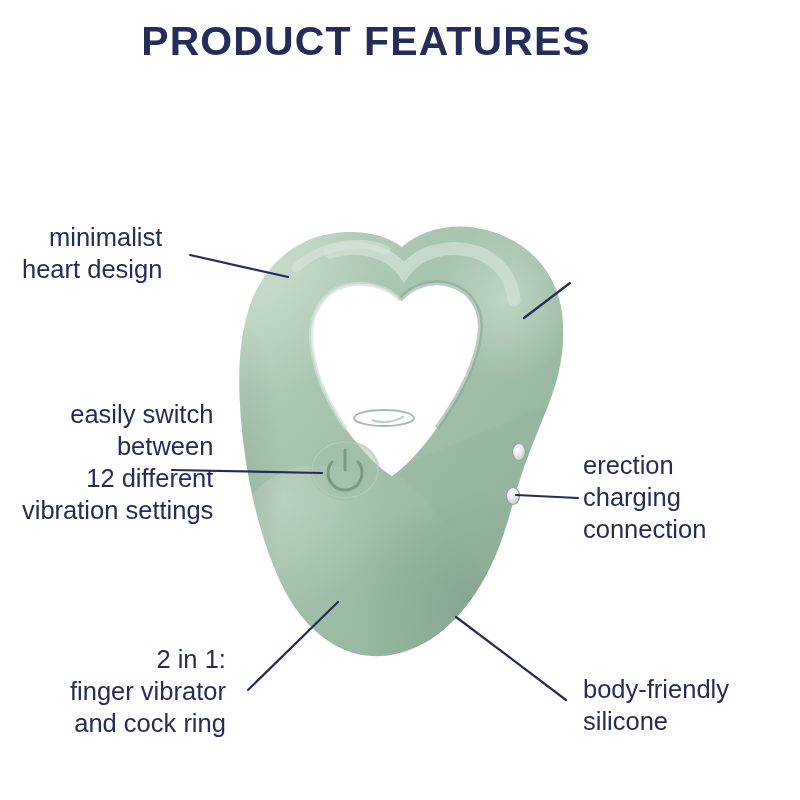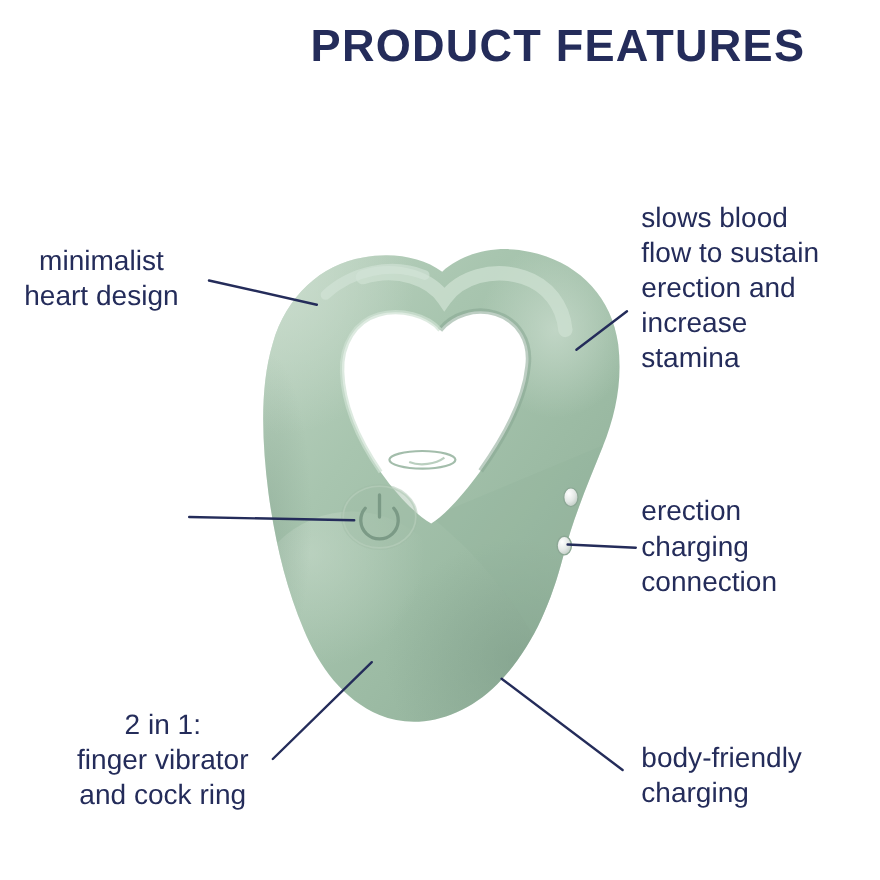--- a/index.html
+++ b/index.html
@@ -22,38 +22,38 @@
     width: 800px;
     height: 800px;
     background: #ffffff;
   }
   
   #page-title {
     position: absolute;
     left: 0;
     top: 18px;
     width: 732px;
-    text-align: right;
+    text-align: center;
     font-size: 41px;
     font-weight: bold;
     letter-spacing: 1.1px;
     color: #242c5a;
     font-family: "Liberation Sans", sans-serif;
   }
   
   .callout {
     position: absolute;
     font-size: 25.5px;
     line-height: 32px;
     color: #242c5a;
     font-family: "Liberation Sans", sans-serif;
     font-weight: 500;
     white-space: pre-line;
   }
-  .callout-left  { text-align: center; }
+  .callout-left  { text-align: right; }
   .callout-right { text-align: left; }
 
   #callout-minimalist      { left: 22px;  top: 221px; }
   #callout-easy-switch     { left: 22px;  top: 398px; }
   #callout-two-in-one      { left: 22px;  top: 643px; margin-left: 48px; }
   #callout-slows-blood     { left: 583px; top: 182px; }
   #callout-magnetic        { left: 583px; top: 449px; }
   #callout-body-friendly   { left: 583px; top: 673px; }
 
   
@@ -221,31 +221,30 @@
       <line x1="248" y1="690" x2="338" y2="602"></line>
       <line x1="570" y1="283" x2="524" y2="318"></line>
       <line x1="578" y1="498" x2="516" y2="495"></line>
       <line x1="566" y1="700" x2="456" y2="617"></line>
     </g>
   </svg>
 
   <div class="callout callout-left" id="callout-minimalist">minimalist
 heart design</div>
 
+  <div class="callout callout-left" id="callout-easy-switch">easily switch
+between
+12 different
+vibration settings</div>
 
   <div class="callout callout-left" id="callout-two-in-one">2 in 1:
 finger vibrator
 and cock ring</div>
 
-  <div class="callout callout-right" id="callout-slows-blood">slows blood
-flow to sustain
-erection and
-increase
-stamina</div>
 
   <div class="callout callout-right" id="callout-magnetic">erection
 charging
 connection</div>
 
   <div class="callout callout-right" id="callout-body-friendly">body-friendly
-charging</div>
+silicone</div>
 
 </div>
 
 </body></html>

